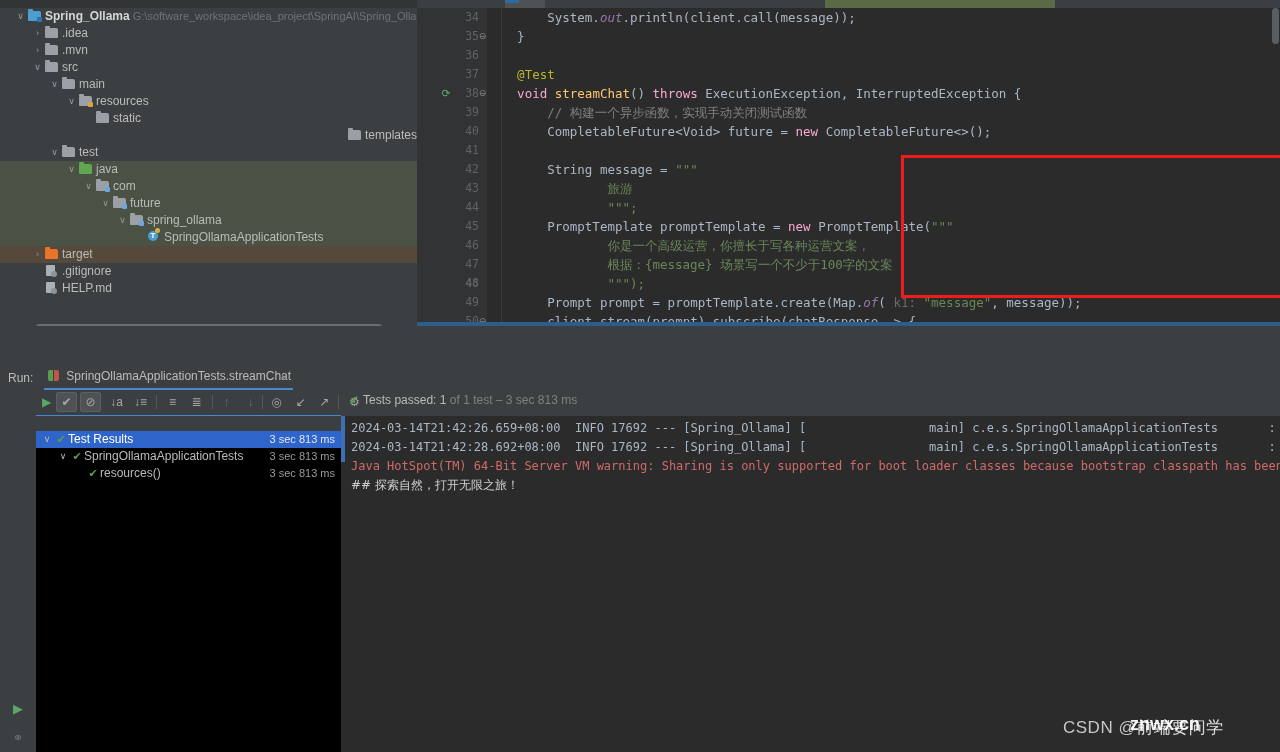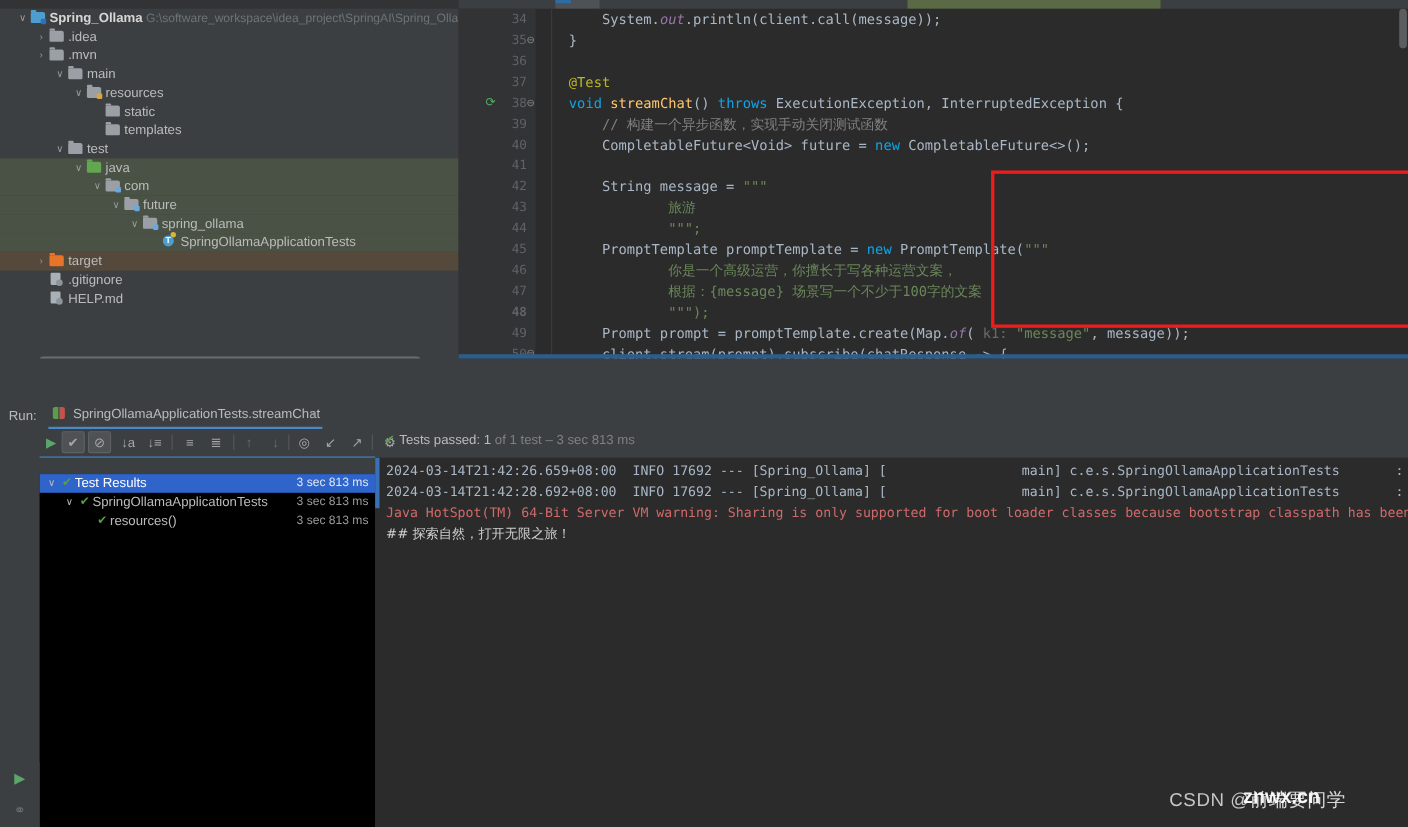--- a/index.html
+++ b/index.html
@@ -60,21 +60,21 @@
   }
   #gutter{position:absolute;left:0;top:0;width:70px;height:318px;background:#313335;}
   .lnum{position:absolute;right:8px;width:60px;text-align:right;color:#606366;font-size:11.5px;
         font-family:"DejaVu Sans Mono",monospace;height:19px;line-height:19px;}
   .fold{position:absolute;left:60px;width:11px;height:19px;line-height:19px;text-align:center;color:#888;font-size:9px;}
   .runico{position:absolute;left:22px;width:14px;height:19px;line-height:19px;text-align:center;color:#59a869;font-size:11px;}
   #editor-indent{position:absolute;left:84px;top:0;width:1px;height:318px;background:#3b3b3b;}
   #code{position:absolute;left:70px;top:0;width:793px;height:318px;}
   .cl{position:absolute;left:0;height:19px;line-height:19px;white-space:pre;
       font-family:"DejaVu Sans Mono","Liberation Mono",monospace;font-size:12.5px;color:#a9b7c6;}
-  .kw{color:#0ea5e9;}
+  .kw{color:#f9a8d4;}
   .str{color:#6a8759;} .cmt{color:#808080;} .ann{color:#bbb529;}
   .fn{color:#ffc66d;} .fld{color:#9876aa;font-style:italic;} .hint{color:#6a6a6a;}
   #code-vscroll{position:absolute;right:1px;top:0;width:7px;height:36px;background:#5b5e60;border-radius:4px;}
   #red-box-code{position:absolute;left:484px;top:147px;width:443px;height:143px;border:3px solid #f01c1c;box-sizing:border-box;}
   #editor-bottom-line{position:absolute;left:417px;top:322px;width:863px;height:4px;background:#2e5d8a;}
 
   
   #left-bar{position:absolute;left:0;top:326px;width:36px;height:426px;background:#3c3f41;}
   .lb-ico{position:relative;width:36px;height:29px;}
   .lb-ico .g{position:absolute;left:10px;top:7px;width:16px;height:16px;}
@@ -136,26 +136,27 @@
   <div class="seg bluehint" style="left:505px;width:14px;height:3px"></div>
 </div>
 
 <div id="project-panel">
   <div id="tree-rows">
       <div class="tree-row" style="padding-left: 14px;"><span class="tw">∨</span><span class="ico"><span class="folder blue">
             <i class="srcroot"></i>
           </span></span><span class="bold">Spring_Ollama</span><span class="proj-path"> G:\software_workspace\idea_project\SpringAI\Spring_Olla</span></div>
       <div class="tree-row" style="padding-left: 31px;"><span class="tw">›</span><span class="ico"><span class="folder"></span></span><span>.idea</span></div>
       <div class="tree-row" style="padding-left: 31px;"><span class="tw">›</span><span class="ico"><span class="folder"></span></span><span>.mvn</span></div>
+      <div class="tree-row" style="padding-left: 31px;"><span class="tw">∨</span><span class="ico"><span class="folder"></span></span><span>src</span></div>
       <div class="tree-row" style="padding-left: 48px;"><span class="tw">∨</span><span class="ico"><span class="folder"></span></span><span>main</span></div>
       <div class="tree-row" style="padding-left: 65px;"><span class="tw">∨</span><span class="ico"><span class="folder">
             <i class="badge yellow"></i>
           </span></span><span>resources</span></div>
       <div class="tree-row" style="padding-left: 82px;"><span class="tw none">&nbsp;</span><span class="ico"><span class="folder"></span></span><span>static</span></div>
-      <div class="tree-row" style="padding-left: 82px;"><span class="tw none">&nbsp;</span><span class="ico"><span class="folder"></span></span><span>templates</span></div>
+      <div class="tree-row" style="padding-left: 82px; text-align: right;"><span class="tw none">&nbsp;</span><span class="ico"><span class="folder"></span></span><span>templates</span></div>
       <div class="tree-row" style="padding-left: 48px;"><span class="tw">∨</span><span class="ico"><span class="folder"></span></span><span>test</span></div>
       <div class="tree-row greenbg" style="padding-left: 65px;"><span class="tw">∨</span><span class="ico"><span class="folder green"></span></span><span>java</span></div>
       <div class="tree-row greenbg" style="padding-left: 82px;"><span class="tw">∨</span><span class="ico"><span class="folder">
             <i class="badge blue2"></i>
           </span></span><span>com</span></div>
       <div class="tree-row greenbg" style="padding-left: 99px;"><span class="tw">∨</span><span class="ico"><span class="folder">
             <i class="badge blue2"></i>
           </span></span><span>future</span></div>
       <div class="tree-row greenbg" style="padding-left: 116px;"><span class="tw">∨</span><span class="ico"><span class="folder">
             <i class="badge blue2"></i>

